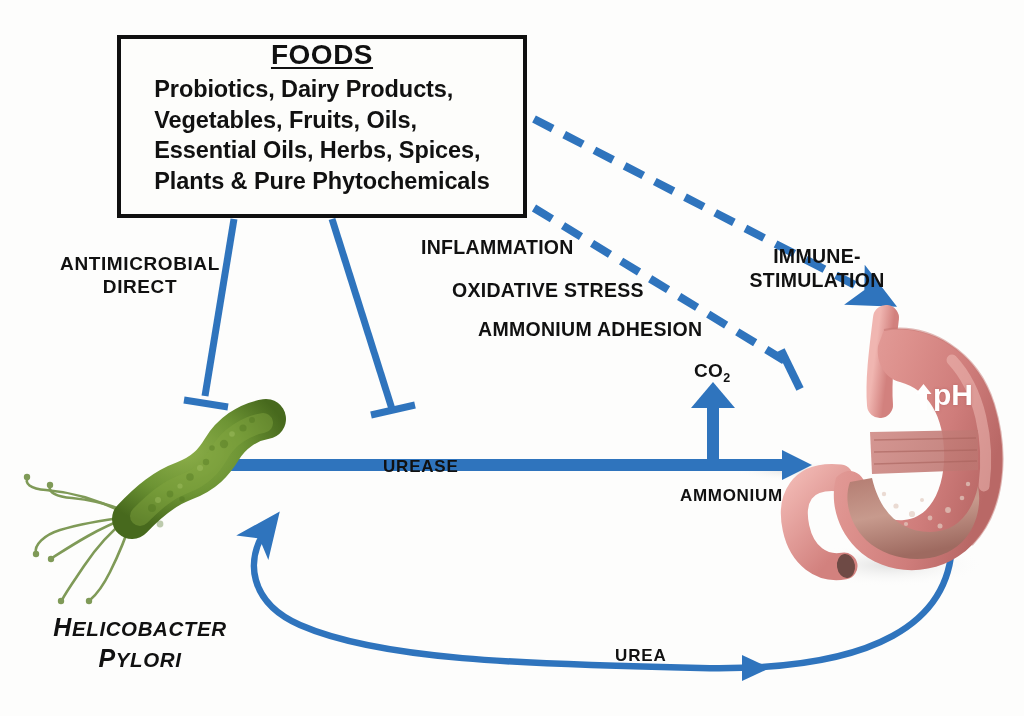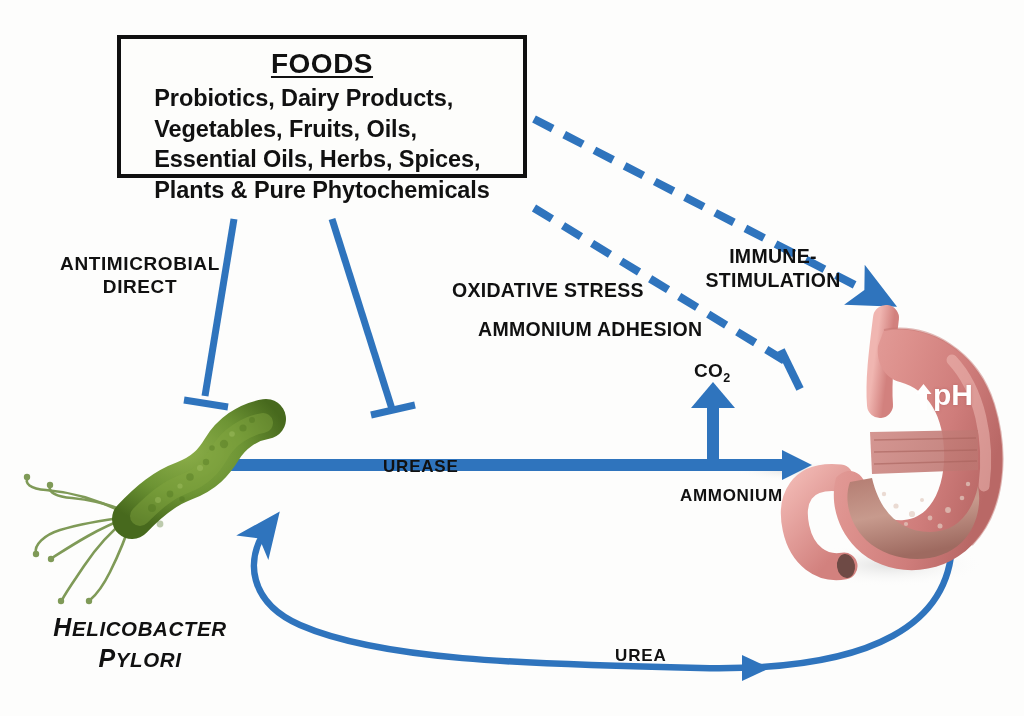--- a/index.html
+++ b/index.html
@@ -24,29 +24,29 @@
     width: 1024px;
     height: 716px;
   }
 
   
   .foods-box {
     position: absolute;
     left: 117px;
     top: 35px;
     width: 410px;
-    height: 143px;
+    height: 183px;
     border: 4px solid #101010;
     background: #fdfdfb;
     box-sizing: border-box;
     display: flex;
     flex-direction: column;
     align-items: center;
     justify-content: flex-start;
-    padding-top: 9px;
+    padding-top: 0;
   }
   .foods-title {
     font-size: 28px;
     font-weight: bold;
     color: #111;
     text-decoration: underline;
     text-underline-offset: 3px;
     letter-spacing: 0.5px;
     line-height: 1.15;
   }
@@ -74,21 +74,21 @@
     width: 180px;
     text-align: center;
     font-size: 19px;
     line-height: 1.22;
     letter-spacing: 0.6px;
   }
   .lbl-inflammation { left: 421px; top: 236px; font-size: 19.5px; }
   .lbl-oxidative    { left: 452px; top: 279px; font-size: 19.5px; }
   .lbl-adhesion     { left: 478px; top: 318px; font-size: 19.5px; }
   .lbl-immune {
-    left: 698px;
+    left: 742px;
     top: 245px;
     width: 150px;
     text-align: center;
     font-size: 19.5px;
     line-height: 1.22;
   }
   .lbl-urease    { left: 383px; top: 457px; font-size: 17px; letter-spacing: 0.8px; }
   .lbl-co2       { left: 694px; top: 360px; font-size: 19px; letter-spacing: 0.4px; }
   .lbl-co2 sub   { font-size: 12.5px; }
   .lbl-ammonium  { left: 680px; top: 486px; font-size: 17px; letter-spacing: 0.7px; }
@@ -316,20 +316,21 @@
       <div>Essential Oils, Herbs, Spices,</div>
       <div>Plants &amp; Pure Phytochemicals</div>
     </div>
   </div>
 
   <div class="lbl lbl-direct">
     <div>ANTIMICROBIAL</div>
     <div>DIRECT</div>
   </div>
 
+  <div class="lbl lbl-inflammation">INFLAMMATION</div>
   <div class="lbl lbl-oxidative">OXIDATIVE STRESS</div>
   <div class="lbl lbl-adhesion">AMMONIUM ADHESION</div>
 
   <div class="lbl lbl-immune">
     <div>IMMUNE-</div>
     <div>STIMULATION</div>
   </div>
 
   <div class="lbl lbl-urease">UREASE</div>
 

